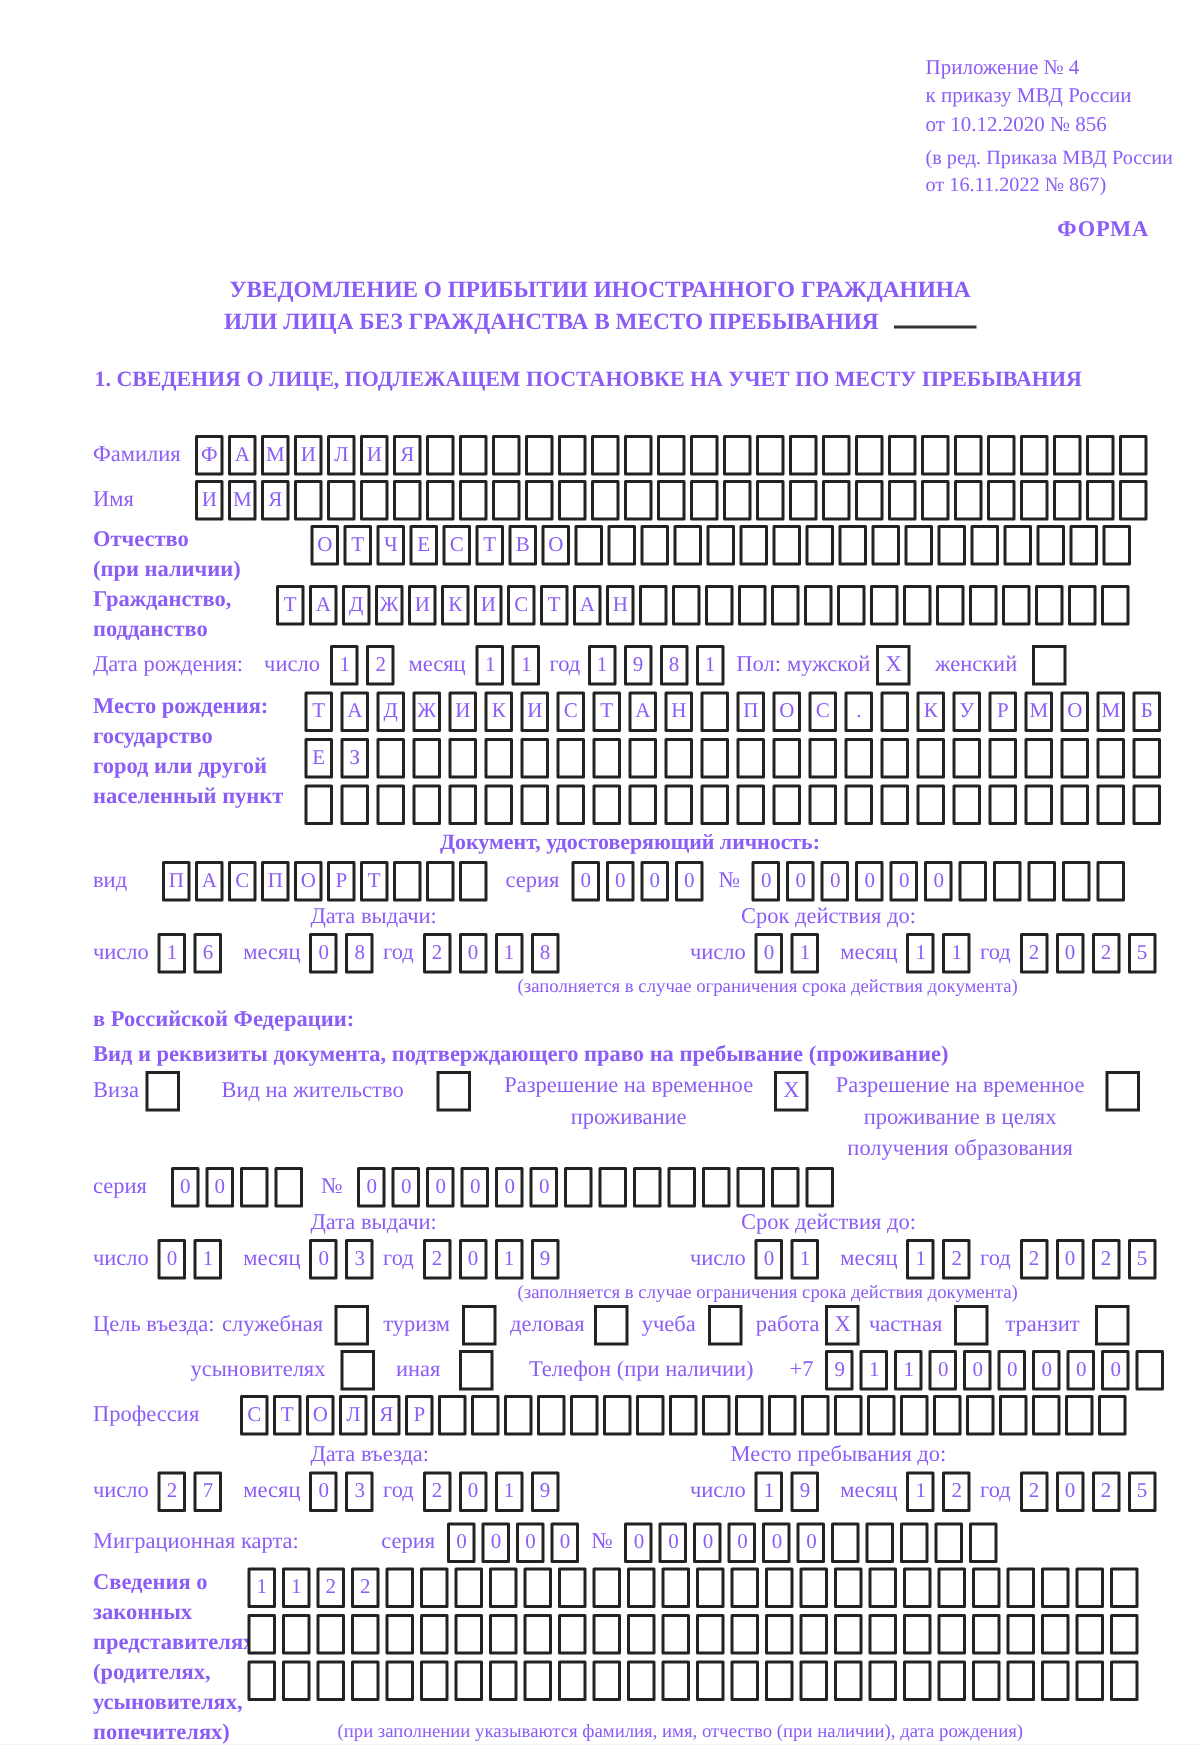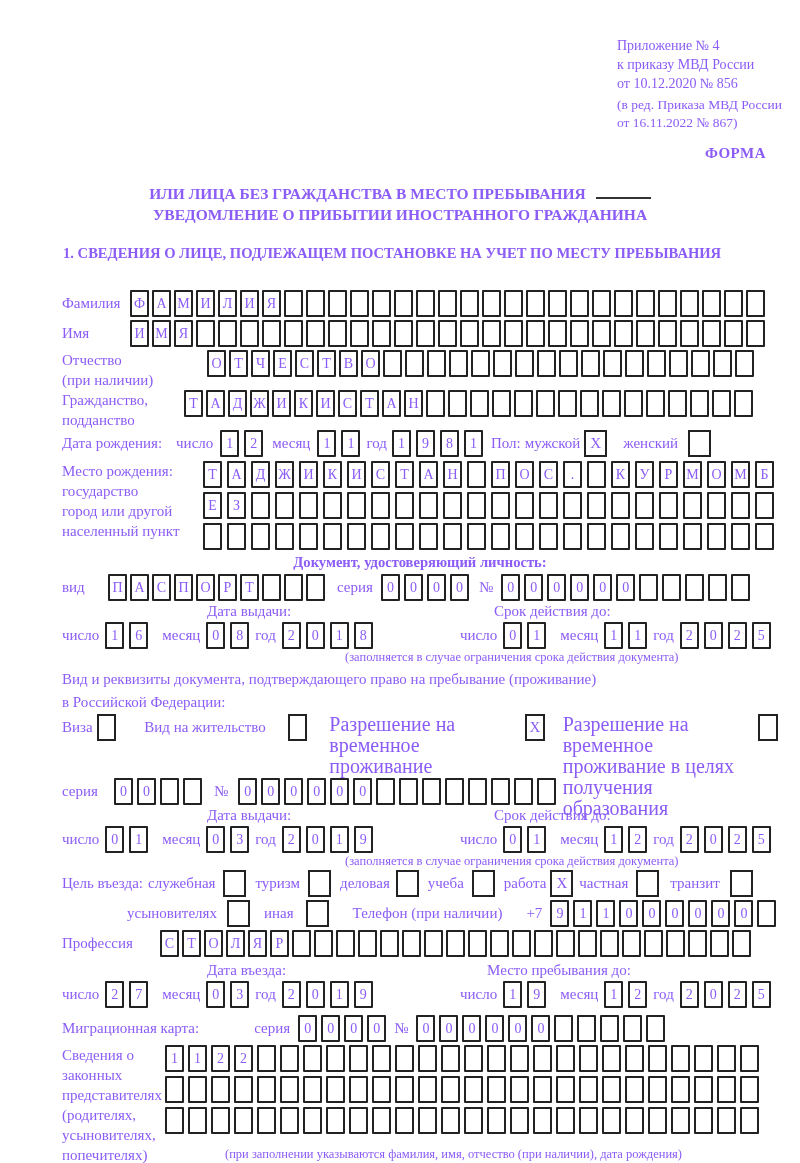--- a/index.html
+++ b/index.html
@@ -9,58 +9,58 @@
   .hdr{position:absolute;left:617px;top:36px;font-size:14px;line-height:19px;}
   .hdr .rev{font-size:13.5px;line-height:18px;margin-top:3px;}
   .forma{position:absolute;right:34px;top:145px;font-weight:bold;font-size:15px;letter-spacing:.5px;}
   .title{position:absolute;left:0;width:800px;top:183px;text-align:center;font-weight:bold;font-size:15.5px;line-height:21px;}
   .uline{display:inline-block;width:55px;border-bottom:2px solid #333;height:13px;margin-left:10px;}
   .sect{position:absolute;left:63px;top:245px;font-weight:bold;font-size:14.6px;white-space:nowrap;}
   
   .form{position:absolute;left:62px;top:290px;width:716px;}
   .row{display:flex;align-items:flex-start;}
   .lbl{font-size:15px;white-space:nowrap;line-height:27px;}
-  .lbl2{font-size:15px;line-height:20px;}
+  .lbl2{font-size:15px;line-height:20px;font-weight:bold;}
   .cells{display:inline-flex;gap:3px;}
   .cells.g5{gap:5px;}
   .cells.g4{gap:4px;}
   .cell{flex:0 0 19px;width:19px;height:27px;border:2px solid #222;border-radius:1px;box-sizing:border-box;
         text-align:center;font-size:14px;line-height:23px;font-family:"Liberation Serif",serif;background:#fff;}
   .cb{display:inline-block;width:23px;height:27px;border:2px solid #222;box-sizing:border-box;text-align:center;
       font-size:15px;line-height:23px;background:#fff;}
   .stack{display:flex;flex-direction:column;gap:4px;}
   .dlabels{position:relative;height:19px;font-size:15px;}
   .dlabels span{position:absolute;top:0;white-space:nowrap;}
   .datecells{position:relative;height:27px;}
   .dgroup{display:inline-flex;align-items:center;gap:6px;white-space:nowrap;}
   .dgroup .lbl{line-height:27px;}
   .dgroup.rightg{position:absolute;left:398px;top:0;}
   .noterow{font-size:12.5px;line-height:17px;}
-  .ctext{font-size:20px;line-height:21px;}
+  .ctext{text-align:center;font-size:15px;line-height:21px;}
   .hdrline{width:716px;text-align:center;font-weight:bold;font-size:14.6px;line-height:20px;}
 </style>
 </head>
 <body>
 
 <div class="page">
 
   <div class="hdr">
     <div>Приложение № 4</div>
     <div>к приказу МВД России</div>
     <div>от 10.12.2020 № 856</div>
     <div class="rev">
       <div>(в ред. Приказа МВД России</div>
       <div>от 16.11.2022 № 867)</div>
     </div>
   </div>
   <div class="forma">ФОРМА</div>
 
   <div class="title">
+    <div>УВЕДОМЛЕНИЕ О ПРИБЫТИИ ИНОСТРАННОГО ГРАЖДАНИНА</div>
     <div><span>ИЛИ ЛИЦА БЕЗ ГРАЖДАНСТВА В МЕСТО ПРЕБЫВАНИЯ</span><span class="uline"></span></div>
-    <div>УВЕДОМЛЕНИЕ О ПРИБЫТИИ ИНОСТРАННОГО ГРАЖДАНИНА</div>
   </div>
 
   <div class="sect">1. СВЕДЕНИЯ О ЛИЦЕ, ПОДЛЕЖАЩЕМ ПОСТАНОВКЕ НА УЧЕТ ПО МЕСТУ ПРЕБЫВАНИЯ</div>
 
   <div class="form">
 
     <div class="row" style="margin-bottom:3px">
       <span class="lbl" style="width:68px">Фамилия</span>
       <span class="cells">
           <span class="cell">Ф</span>
@@ -394,22 +394,22 @@
             <span class="cell">0</span>
             <span class="cell">2</span>
             <span class="cell">5</span>
           </span>
       </span>
     </div>
     <div class="noterow" style="margin-bottom:2px">
       <span style="margin-left:283px">(заполняется в случае ограничения срока действия документа)</span>
     </div>
 
+    <div class="lbl2" style="line-height:24px">в Российской Федерации:</div>
     <div class="lbl2" style="line-height:22px">Вид и реквизиты документа, подтверждающего право на пребывание (проживание)</div>
-    <div class="lbl2" style="line-height:24px">в Российской Федерации:</div>
 
     <div class="row" style="height:62px;margin-bottom:2px">
       <span class="lbl">Виза</span>
       <span class="cb" style="margin-left:4px"></span>
       <span class="lbl" style="margin-left:28px">Вид на жительство</span>
       <span class="cb" style="margin-left:22px"></span>
       <span class="ctext" style="margin-left:22px">
         <div>Разрешение на временное</div>
         <div>проживание</div>
       </span>

